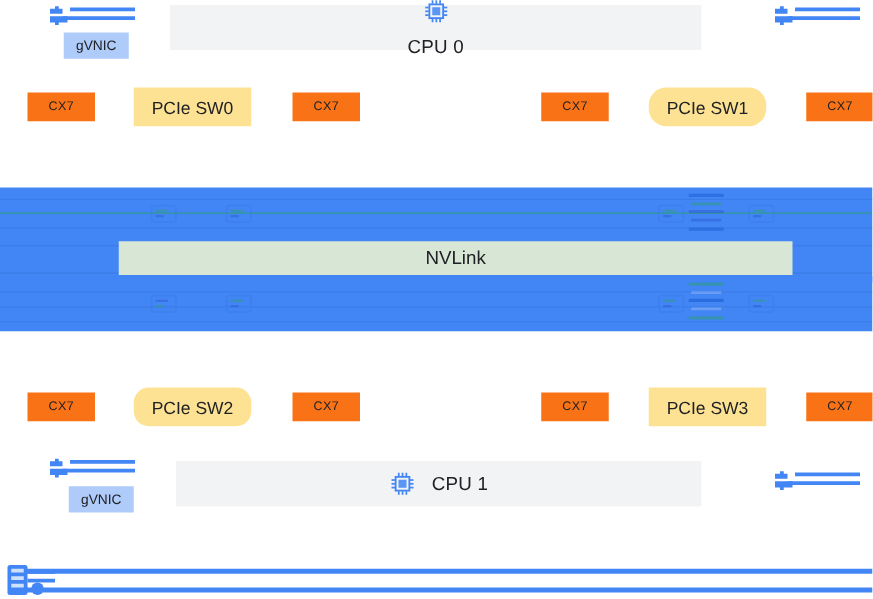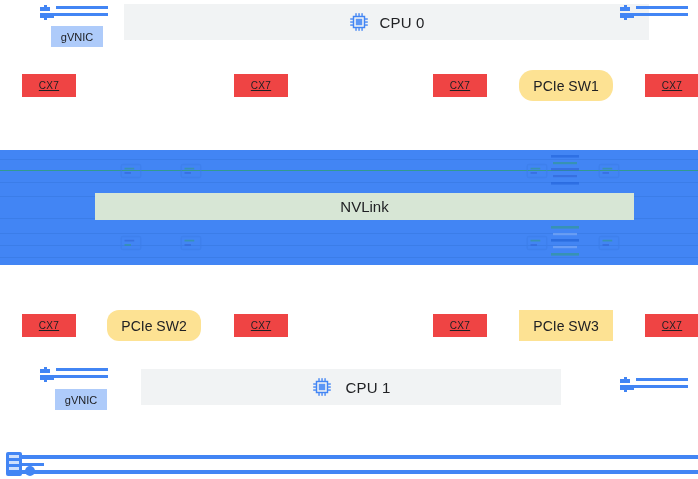--- a/index.html
+++ b/index.html
@@ -39,25 +39,24 @@
     background: #f1f3f4;
     border: 1px solid #f1f3f4;
     font-size: 15px;
     color: #202124;
     gap: 9px;
   }
   .cpu-bar .cpu-label { letter-spacing: 0.2px; }
 
   
   .cx7 {
-    background: #ef4444;
+    background: #f97316;
     font-size: 10px;
     color: #202124;
     letter-spacing: 0.3px;
-    text-decoration: underline;
   }
 
   
   .pcie {
     background: #fde293;
     font-size: 14px;
     color: #202124;
   }
 
   
@@ -146,21 +145,21 @@
     <svg width="68" height="18" viewBox="0 0 68 18">
       <rect x="16" y="2" width="52" height="3" fill="#4285f4"></rect>
       <rect x="10" y="9" width="58" height="3" fill="#4285f4"></rect>
       <rect x="0" y="3" width="10" height="4" fill="#4285f4"></rect>
       <rect x="0" y="9" width="14" height="5" fill="#4285f4"></rect>
       <rect x="4" y="1" width="3" height="3" fill="#4285f4"></rect>
       <rect x="4" y="13" width="3" height="3" fill="#4285f4"></rect>
     </svg>
   </div>
 
-  <div class="node cpu-bar" style="left:124px; top:4px; width:525px; height:36px;">
+  <div class="node cpu-bar" style="left:136px; top:4px; width:425px; height:36px;flex-direction:column;">
     <span>
       <svg width="22" height="22" viewBox="0 0 24 24">
         <rect x="6" y="6" width="12" height="12" fill="none" stroke="#4285f4" stroke-width="1.6"></rect>
         <rect x="8.5" y="8.5" width="7" height="7" fill="#4285f4" opacity="0.85"></rect>
         <g fill="#4285f4">
           <rect x="8" y="2.4" width="1.5" height="3"></rect>
           <rect x="11.3" y="2.4" width="1.5" height="3"></rect>
           <rect x="14.6" y="2.4" width="1.5" height="3"></rect>
           <rect x="8" y="18.6" width="1.5" height="3"></rect>
           <rect x="11.3" y="18.6" width="1.5" height="3"></rect>
@@ -178,20 +177,23 @@
   </div>
 
   <div class="node gvnic" style="left:51px; top:26px; width:52px; height:21px;">
     <span>gVNIC</span>
   </div>
 
   <div class="node cx7" style="left:22px; top:74px; width:54px; height:23px;">
     <span>CX7</span>
   </div>
 
+  <div class="node pcie" style="left:107px; top:70px; width:94px; height:31px;">
+    <span>PCIe SW0</span>
+  </div>
 
   <div class="node cx7" style="left:234px; top:74px; width:54px; height:23px;">
     <span>CX7</span>
   </div>
 
   <div class="node cx7" style="left:433px; top:74px; width:54px; height:23px;">
     <span>CX7</span>
   </div>
 
   <div class="node pcie" style="left:519px; top:70px; width:94px; height:31px;border-radius:14px;">

